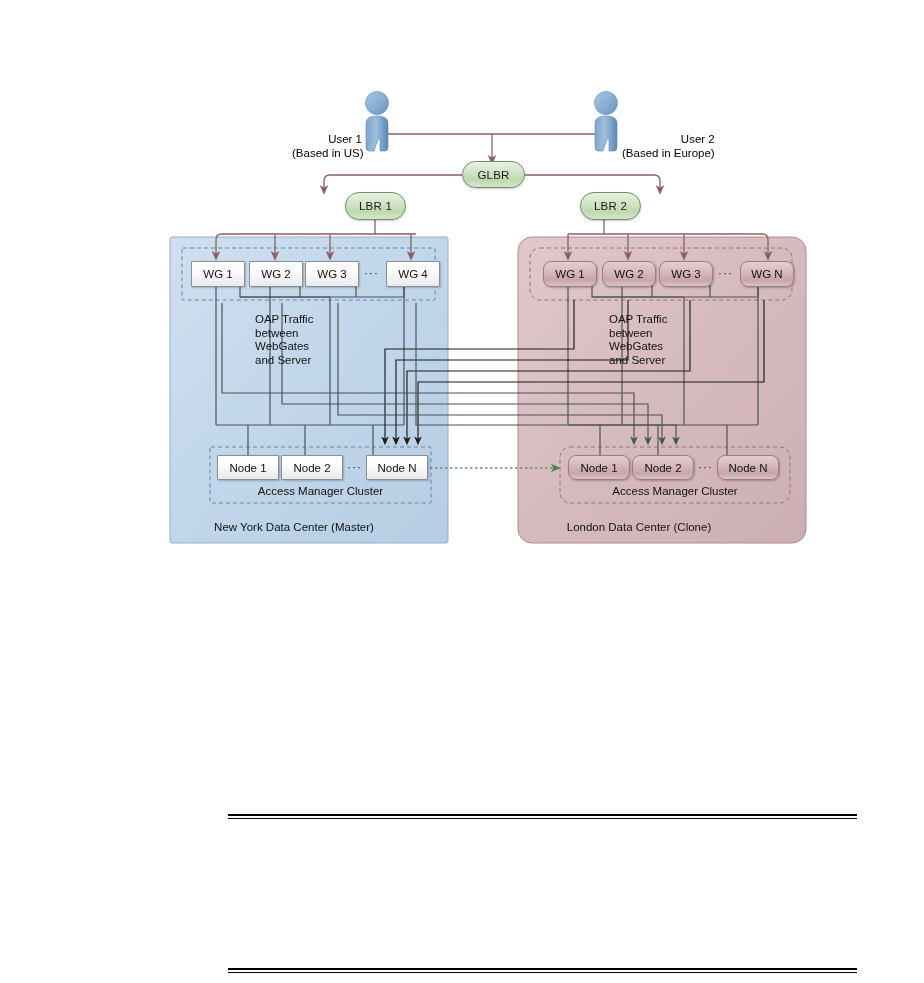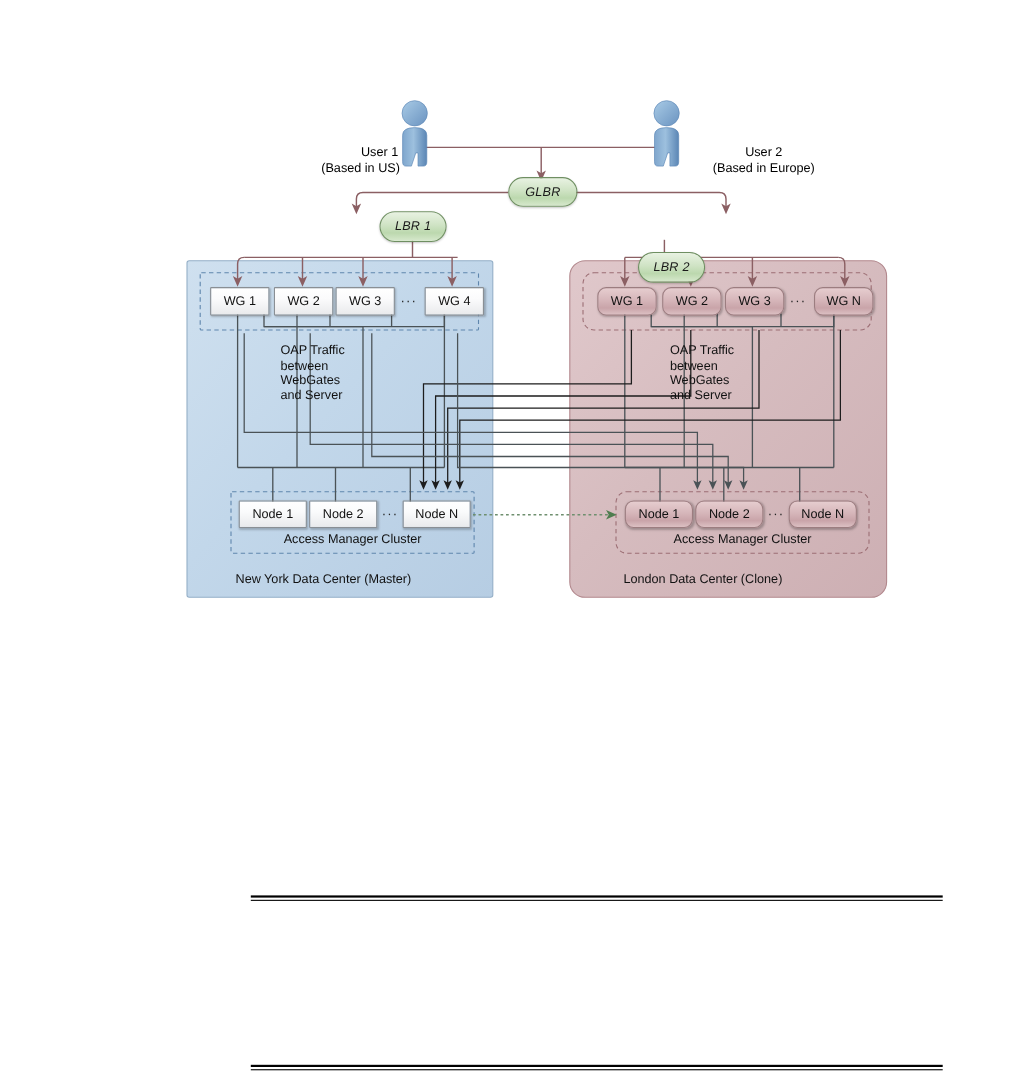--- a/index.html
+++ b/index.html
@@ -82,21 +82,20 @@
     border-radius: 999px;
     border: 1px solid #6f8f62;
     background: linear-gradient(180deg, #e8f2e2 0%, #cfe3c4 45%, #bcd8ae 72%, #d6e8cc 100%);
     box-shadow: 0 1px 2px rgba(0,0,0,0.22);
     font-size: 11.5px;
     color: #1a1a1a;
     display: flex;
     align-items: center;
     justify-content: center;
     letter-spacing: 0.2px;
-    font-style: italic;
   }
 
   
   .wg-box {
     position: absolute;
     font-size: 11.5px;
     display: flex;
     align-items: center;
     justify-content: center;
     color: #111;
@@ -292,30 +291,30 @@
       <circle cx="606" cy="103" r="11.5" fill="url(#gradHead1)" stroke="#5b86b5" stroke-width="0.6"></circle>
       <path d="M595,123 q0,-7 11,-7 q11,0 11,7 l0,24 q0,4 -3,4 l-5,0 l0,-12 l-2,0 l-4,12 l-5,0 q-3,0 -3,-4 Z" fill="url(#gradBody1)" stroke="#5b86b5" stroke-width="0.6"></path>
     </g>
   </svg>
 
   <div class="lbl" style="left:292px; top:133px; text-align:right; width:70px;">
     <div>User 1</div>
     <div>(Based in US)</div>
   </div>
 
-  <div class="lbl" style="left:622px; top:133px; text-align:center;margin-left:26px;">
+  <div class="lbl" style="left:622px; top:133px; text-align:right;">
     <div>User 2</div>
     <div>(Based in Europe)</div>
   </div>
 
   <div class="pill" style="left:462px; top:161px; width:61px; height:25px;">GLBR</div>
 
   <div class="pill" style="left:345px; top:192px; width:59px; height:26px;">LBR 1</div>
 
-  <div class="pill" style="left:580px; top:192px; width:59px; height:26px;margin-top:37px;">LBR 2</div>
+  <div class="pill" style="left:580px; top:192px; width:59px; height:26px;">LBR 2</div>
 
   <div class="wg-box wg-left" style="left:191px; top:261px; width:52px; height:24px;">WG 1</div>
   <div class="wg-box wg-left" style="left:249px; top:261px; width:52px; height:24px;">WG 2</div>
   <div class="wg-box wg-left" style="left:305px; top:261px; width:52px; height:24px;">WG 3</div>
   <div class="ellipsis" style="left:364px; top:266px;">···</div>
   <div class="wg-box wg-left" style="left:386px; top:261px; width:52px; height:24px;">WG 4</div>
 
   <div class="wg-box wg-right" style="left:543px; top:261px; width:52px; height:24px;">WG 1</div>
   <div class="wg-box wg-right" style="left:602px; top:261px; width:52px; height:24px;">WG 2</div>
   <div class="wg-box wg-right" style="left:659px; top:261px; width:52px; height:24px;">WG 3</div>

